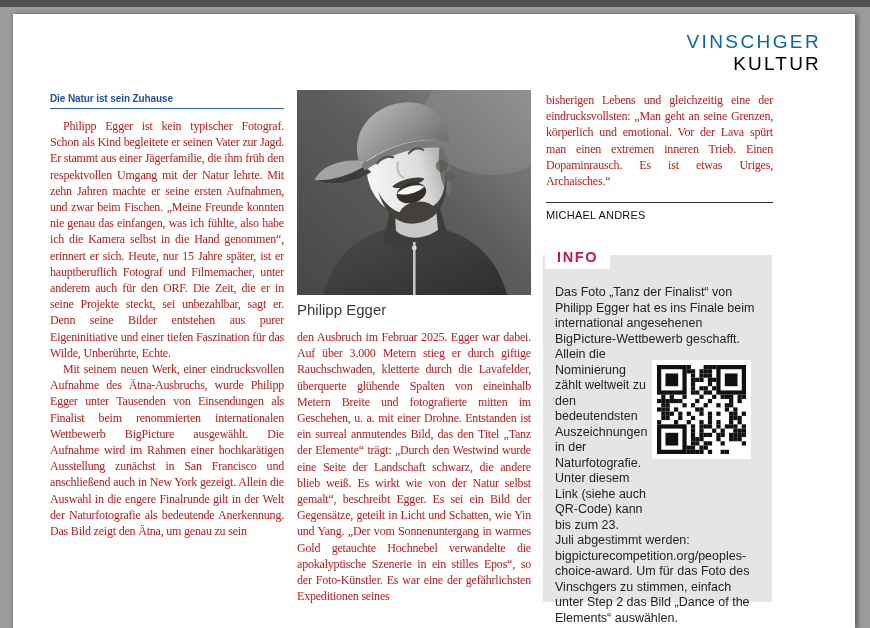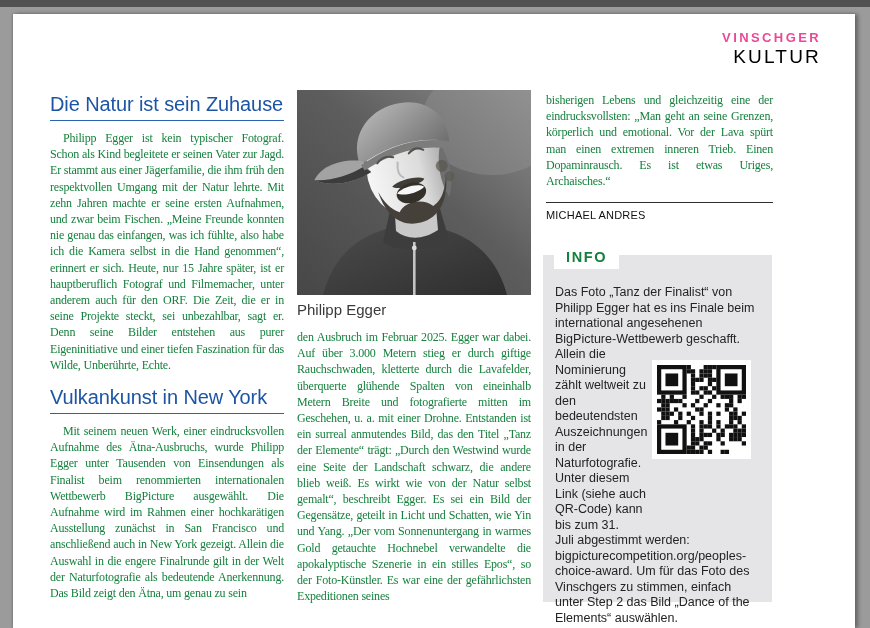--- a/index.html
+++ b/index.html
@@ -3,67 +3,66 @@
 <meta charset="utf-8">
 <style>
   *{margin:0;padding:0;box-sizing:border-box}
   html,body{width:870px;height:628px;overflow:hidden;background:#9b9b9b;
     font-family:"Liberation Sans",sans-serif}
   .topbar{position:absolute;left:0;top:0;width:870px;height:7px;background:#515151}
   .page{position:absolute;left:13px;top:14px;width:842px;height:614px;background:#fff;
     box-shadow:3px 0 4px rgba(0,0,0,.35), -1px 0 2px rgba(0,0,0,.18)}
 
   .masthead{position:absolute;right:34px;top:17px;text-align:right;line-height:1.15}
-  .m1{font-size:13px;letter-spacing:2.4px;color:#ec4899;font-weight:700}
+  .m1{font-size:19px;letter-spacing:2.4px;color:#0369a1;font-weight:400}
   .m2{font-size:19px;letter-spacing:2.2px;color:#000000;font-weight:normal}
 
   .col{position:absolute}
   .col1{left:37px;top:79px;width:234px}
   .col2{left:284px;top:76px;width:234px}
   .col3{left:533px;top:78px;width:227px}
 
   .serif{font-family:"Liberation Serif","DejaVu Serif",serif;font-size:12px;
-    line-height:16.2px;letter-spacing:-0.2px;text-align:justify;color:#15803d;
+    line-height:16.2px;letter-spacing:-0.2px;text-align:justify;color:#b91c1c;
     text-justify:inter-word}
   .indent{text-indent:13px}
 
-  .section-heading{font-size:20px;font-weight:normal;color:#1d55a4;letter-spacing:-0.1px;
+  .section-heading{font-size:10px;font-weight:bold;color:#1d55a4;letter-spacing:-0.1px;
     padding-bottom:4px;border-bottom:1.5px solid #2a63b0;margin-bottom:9px}
   .mt{margin-top:13px}
 
   .photo{display:block;width:234px;height:205px}
   .caption{font-size:15px;color:#3a3a3a;margin:6px 0 11px}
 
   .byline-rule{border:0;border-top:1px solid #2e2e2e;margin:13px 0 6px}
   .byline{font-size:11px;font-weight:normal;color:#101010;letter-spacing:.2px}
 
   .info-box{position:absolute;left:530px;top:241px;width:229px;height:347px;background:#e5e5e7}
-  .info-tab{position:absolute;left:11px;top:-9px;background:#fff;padding:3px 12px 4px;
-    color:#15803d;font-weight:bold;font-size:14.5px;letter-spacing:1.6px}
+  .info-tab{position:absolute;left:2px;top:-9px;background:#fff;padding:3px 12px 4px;
+    color:#be185d;font-weight:bold;font-size:14.5px;letter-spacing:1.6px}
   .info-body{padding:30px 12px 0;font-size:12.5px;line-height:15.5px;color:#232323}
   .info-narrow{display:block;width:98px}
   .qr{position:absolute;left:109px;top:105px;width:99px;height:99px;background:#fff;padding:5px}
   .qr svg{width:89px;height:89px;display:block}
 </style>
 </head>
 <body>
 
 <div class="topbar"></div>
 
 <div class="page">
 
   <div class="masthead">
     <div class="m1">VINSCHGER</div>
     <div class="m2">KULTUR</div>
   </div>
 
   <div class="col col1">
     <h2 class="section-heading">Die Natur ist sein Zuhause</h2>
     <p class="serif indent">Philipp Egger ist kein typischer Fotograf. Schon als Kind begleitete er seinen Vater zur Jagd. Er stammt aus einer Jägerfamilie, die ihm früh den respektvollen Umgang mit der Natur lehrte. Mit zehn Jahren machte er seine ersten Aufnahmen, und zwar beim Fischen. „Meine Freunde konnten nie genau das einfangen, was ich fühlte, also habe ich die Kamera selbst in die Hand genommen“, erinnert er sich. Heute, nur 15 Jahre später, ist er hauptberuflich Fotograf und Filmemacher, unter anderem auch für den ORF. Die Zeit, die er in seine Projekte steckt, sei unbezahlbar, sagt er. Denn seine Bilder entstehen aus purer Eigeninitiative und einer tiefen Faszination für das Wilde, Unberührte, Echte.</p>
-    <h2 class="section-heading mt">Vulkankunst in New York</h2>
     <p class="serif indent">Mit seinem neuen Werk, einer eindrucksvollen Aufnahme des Ätna-Ausbruchs, wurde Philipp Egger unter Tausenden von Einsendungen als Finalist beim renommierten internationalen Wettbewerb BigPicture ausgewählt. Die Aufnahme wird im Rahmen einer hochkarätigen Ausstellung zunächst in San Francisco und anschließend auch in New York gezeigt. Allein die Auswahl in die engere Finalrunde gilt in der Welt der Naturfotografie als bedeutende Anerkennung. Das Bild zeigt den Ätna, um genau zu sein</p>
   </div>
 
   <div class="col col2">
     <svg class="photo" viewBox="0 0 234 205" preserveAspectRatio="none">
       <defs>
         <linearGradient id="pbg" x1="0" y1="1" x2="1" y2="0">
           <stop offset="0" stop-color="#474747"></stop>
             <stop offset="0.55" stop-color="#5d5d5d"></stop>
             <stop offset="1" stop-color="#8c8c8c"></stop>
@@ -268,19 +267,19 @@
           <rect x="59.333333333333336" y="0" width="29.666666666666668" height="29.666666666666668" fill="#111"></rect>
           <rect x="63.57142857142857" y="4.238095238095238" width="21.19047619047619" height="21.19047619047619" fill="#fff"></rect>
           <rect x="67.80952380952381" y="8.476190476190476" width="12.714285714285715" height="12.714285714285715" fill="#111"></rect>
           <rect x="0" y="59.333333333333336" width="29.666666666666668" height="29.666666666666668" fill="#111"></rect>
           <rect x="4.238095238095238" y="63.57142857142857" width="21.19047619047619" height="21.19047619047619" fill="#fff"></rect>
           <rect x="8.476190476190476" y="67.80952380952381" width="12.714285714285715" height="12.714285714285715" fill="#111"></rect>
         </svg>
       </div>
     <div class="info-body">
       <span>Das Foto „Tanz der Finalist“ von Philipp Egger hat es ins Finale beim international angesehenen BigPicture-Wettbewerb geschafft.</span>
-      <span class="info-narrow">Allein die Nominierung zählt weltweit zu den bedeutendsten Auszeichnungen in der Naturfotografie. Unter diesem Link (siehe auch QR-Code) kann bis zum 31.</span>
+      <span class="info-narrow">Allein die Nominierung zählt weltweit zu den bedeutendsten Auszeichnungen in der Naturfotografie. Unter diesem Link (siehe auch QR-Code) kann bis zum 23.</span>
       <span>Juli abgestimmt werden: bigpicturecompetition.org/peoples-choice-award. Um für das Foto des Vinschgers zu stimmen, einfach unter Step 2 das Bild „Dance of the Elements“ auswählen.</span>
       
     </div>
   </div>
 
 </div>
 
 </body></html>

